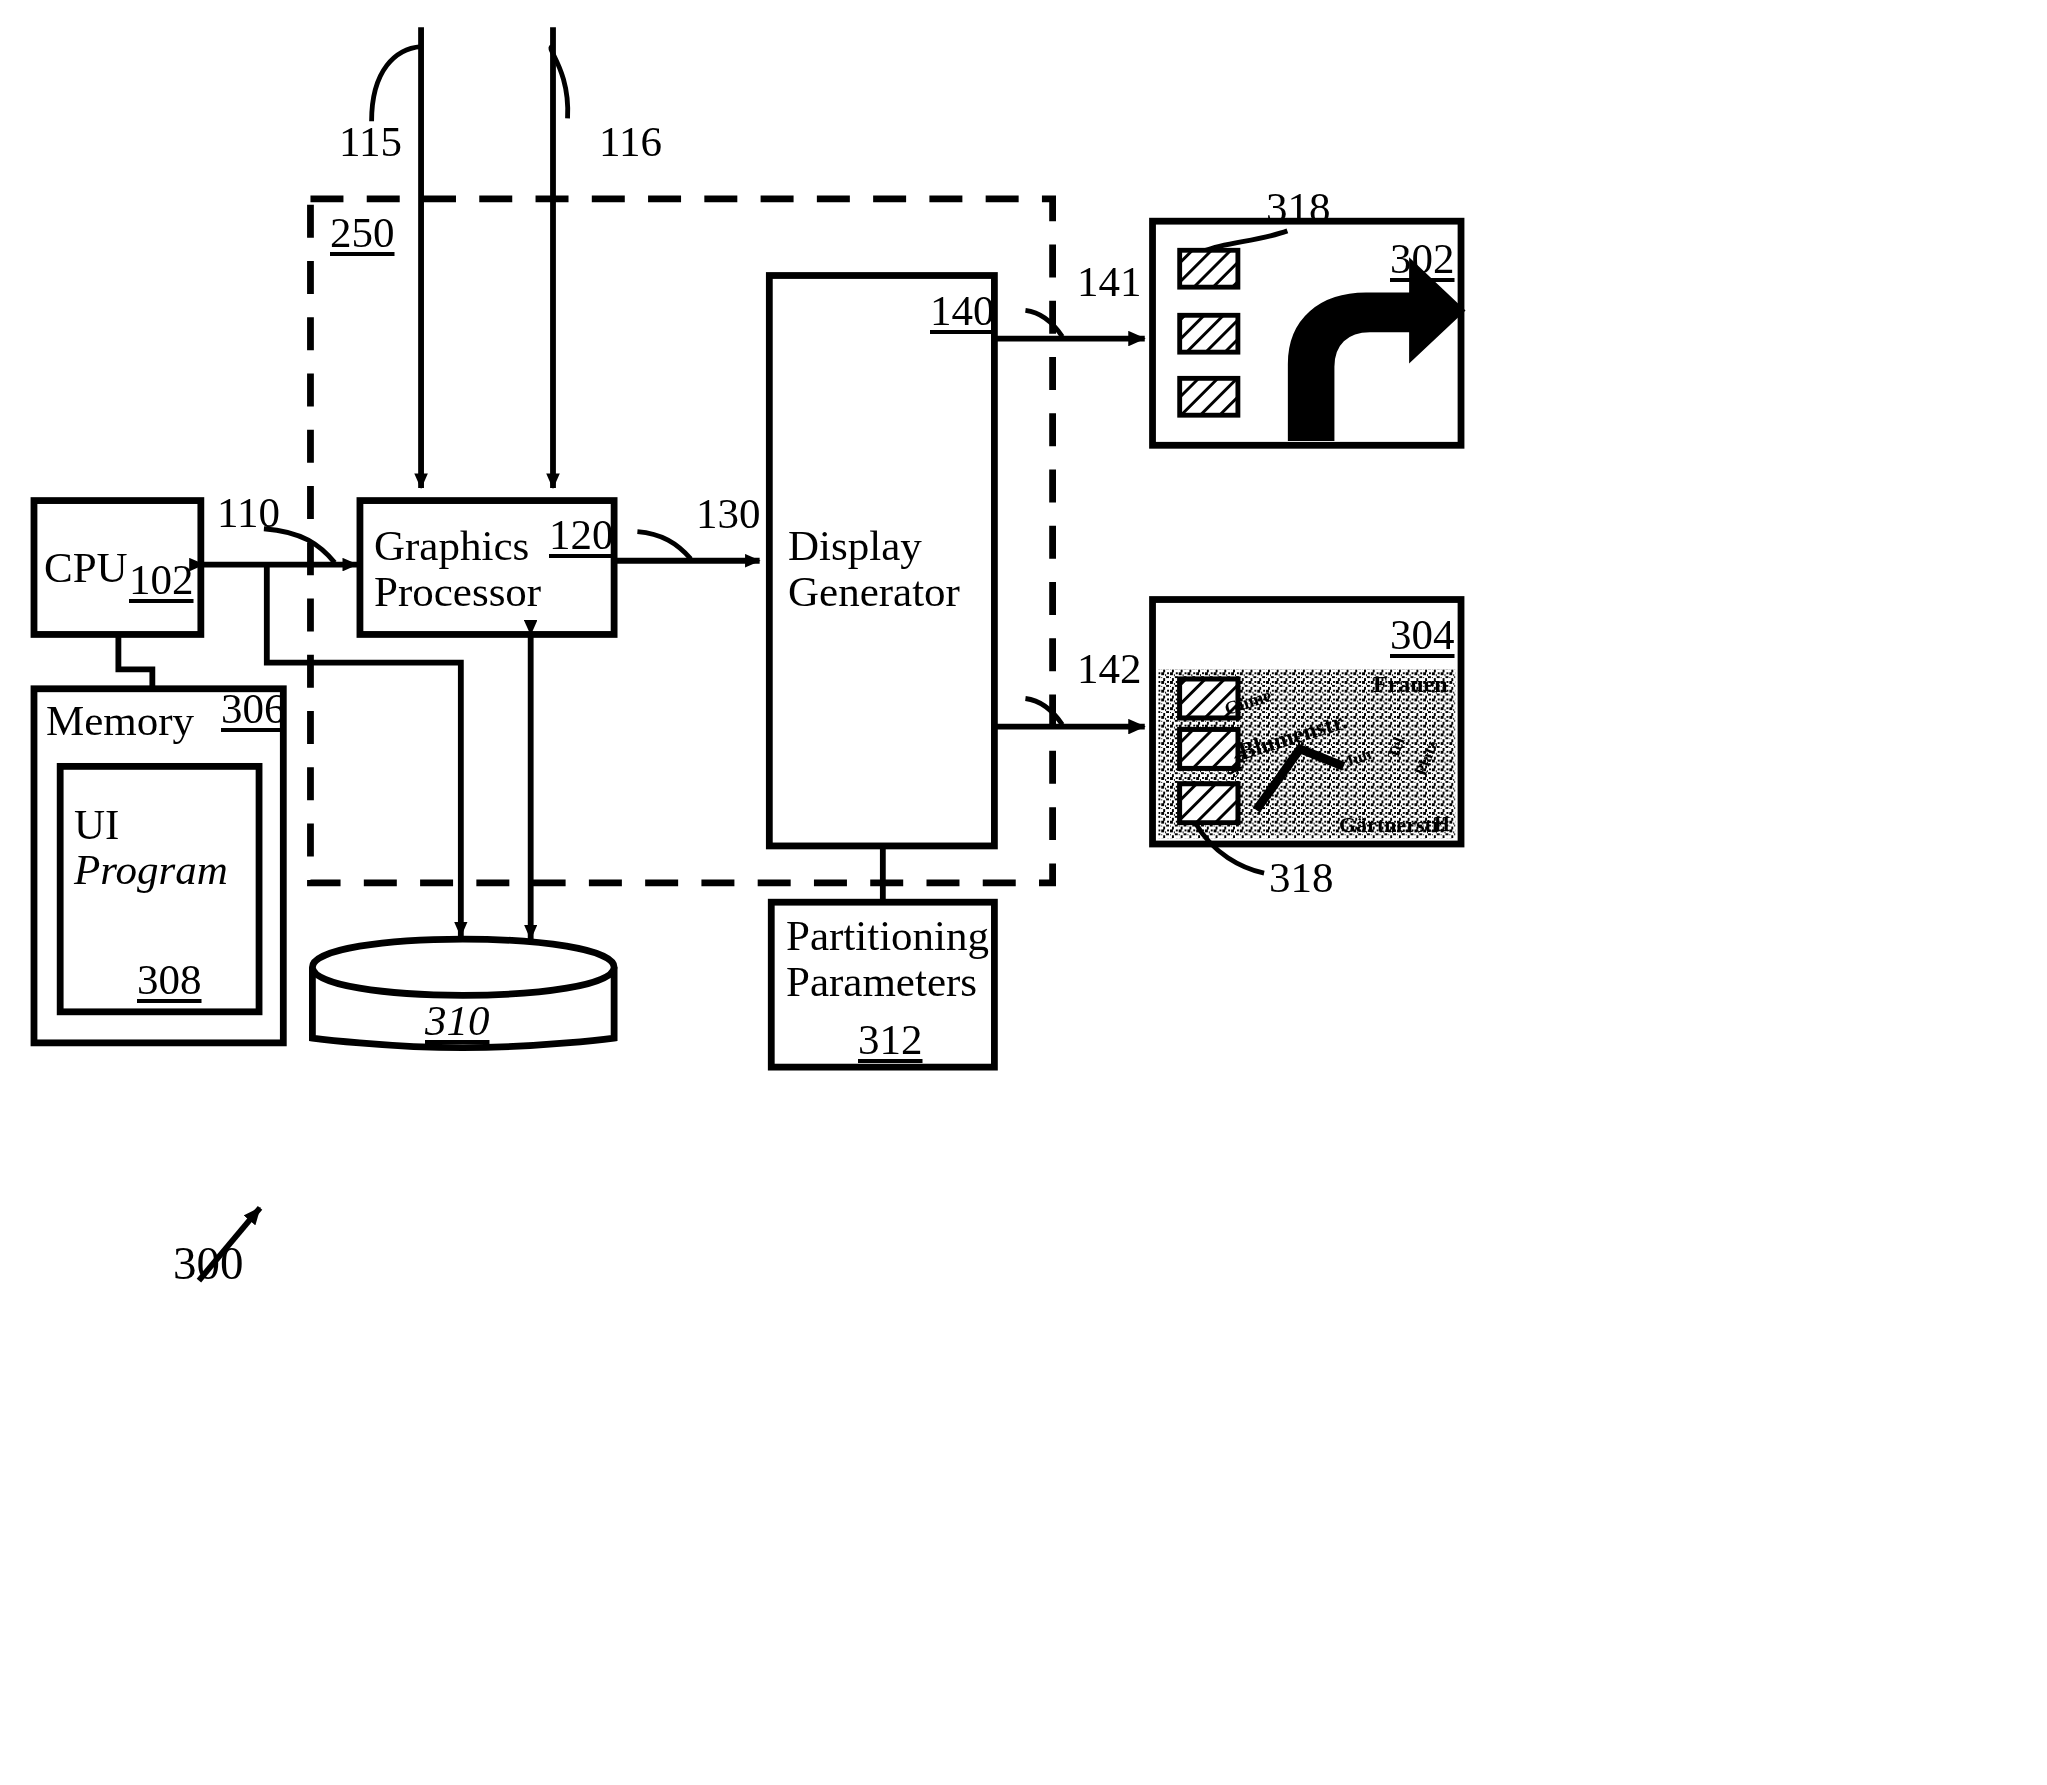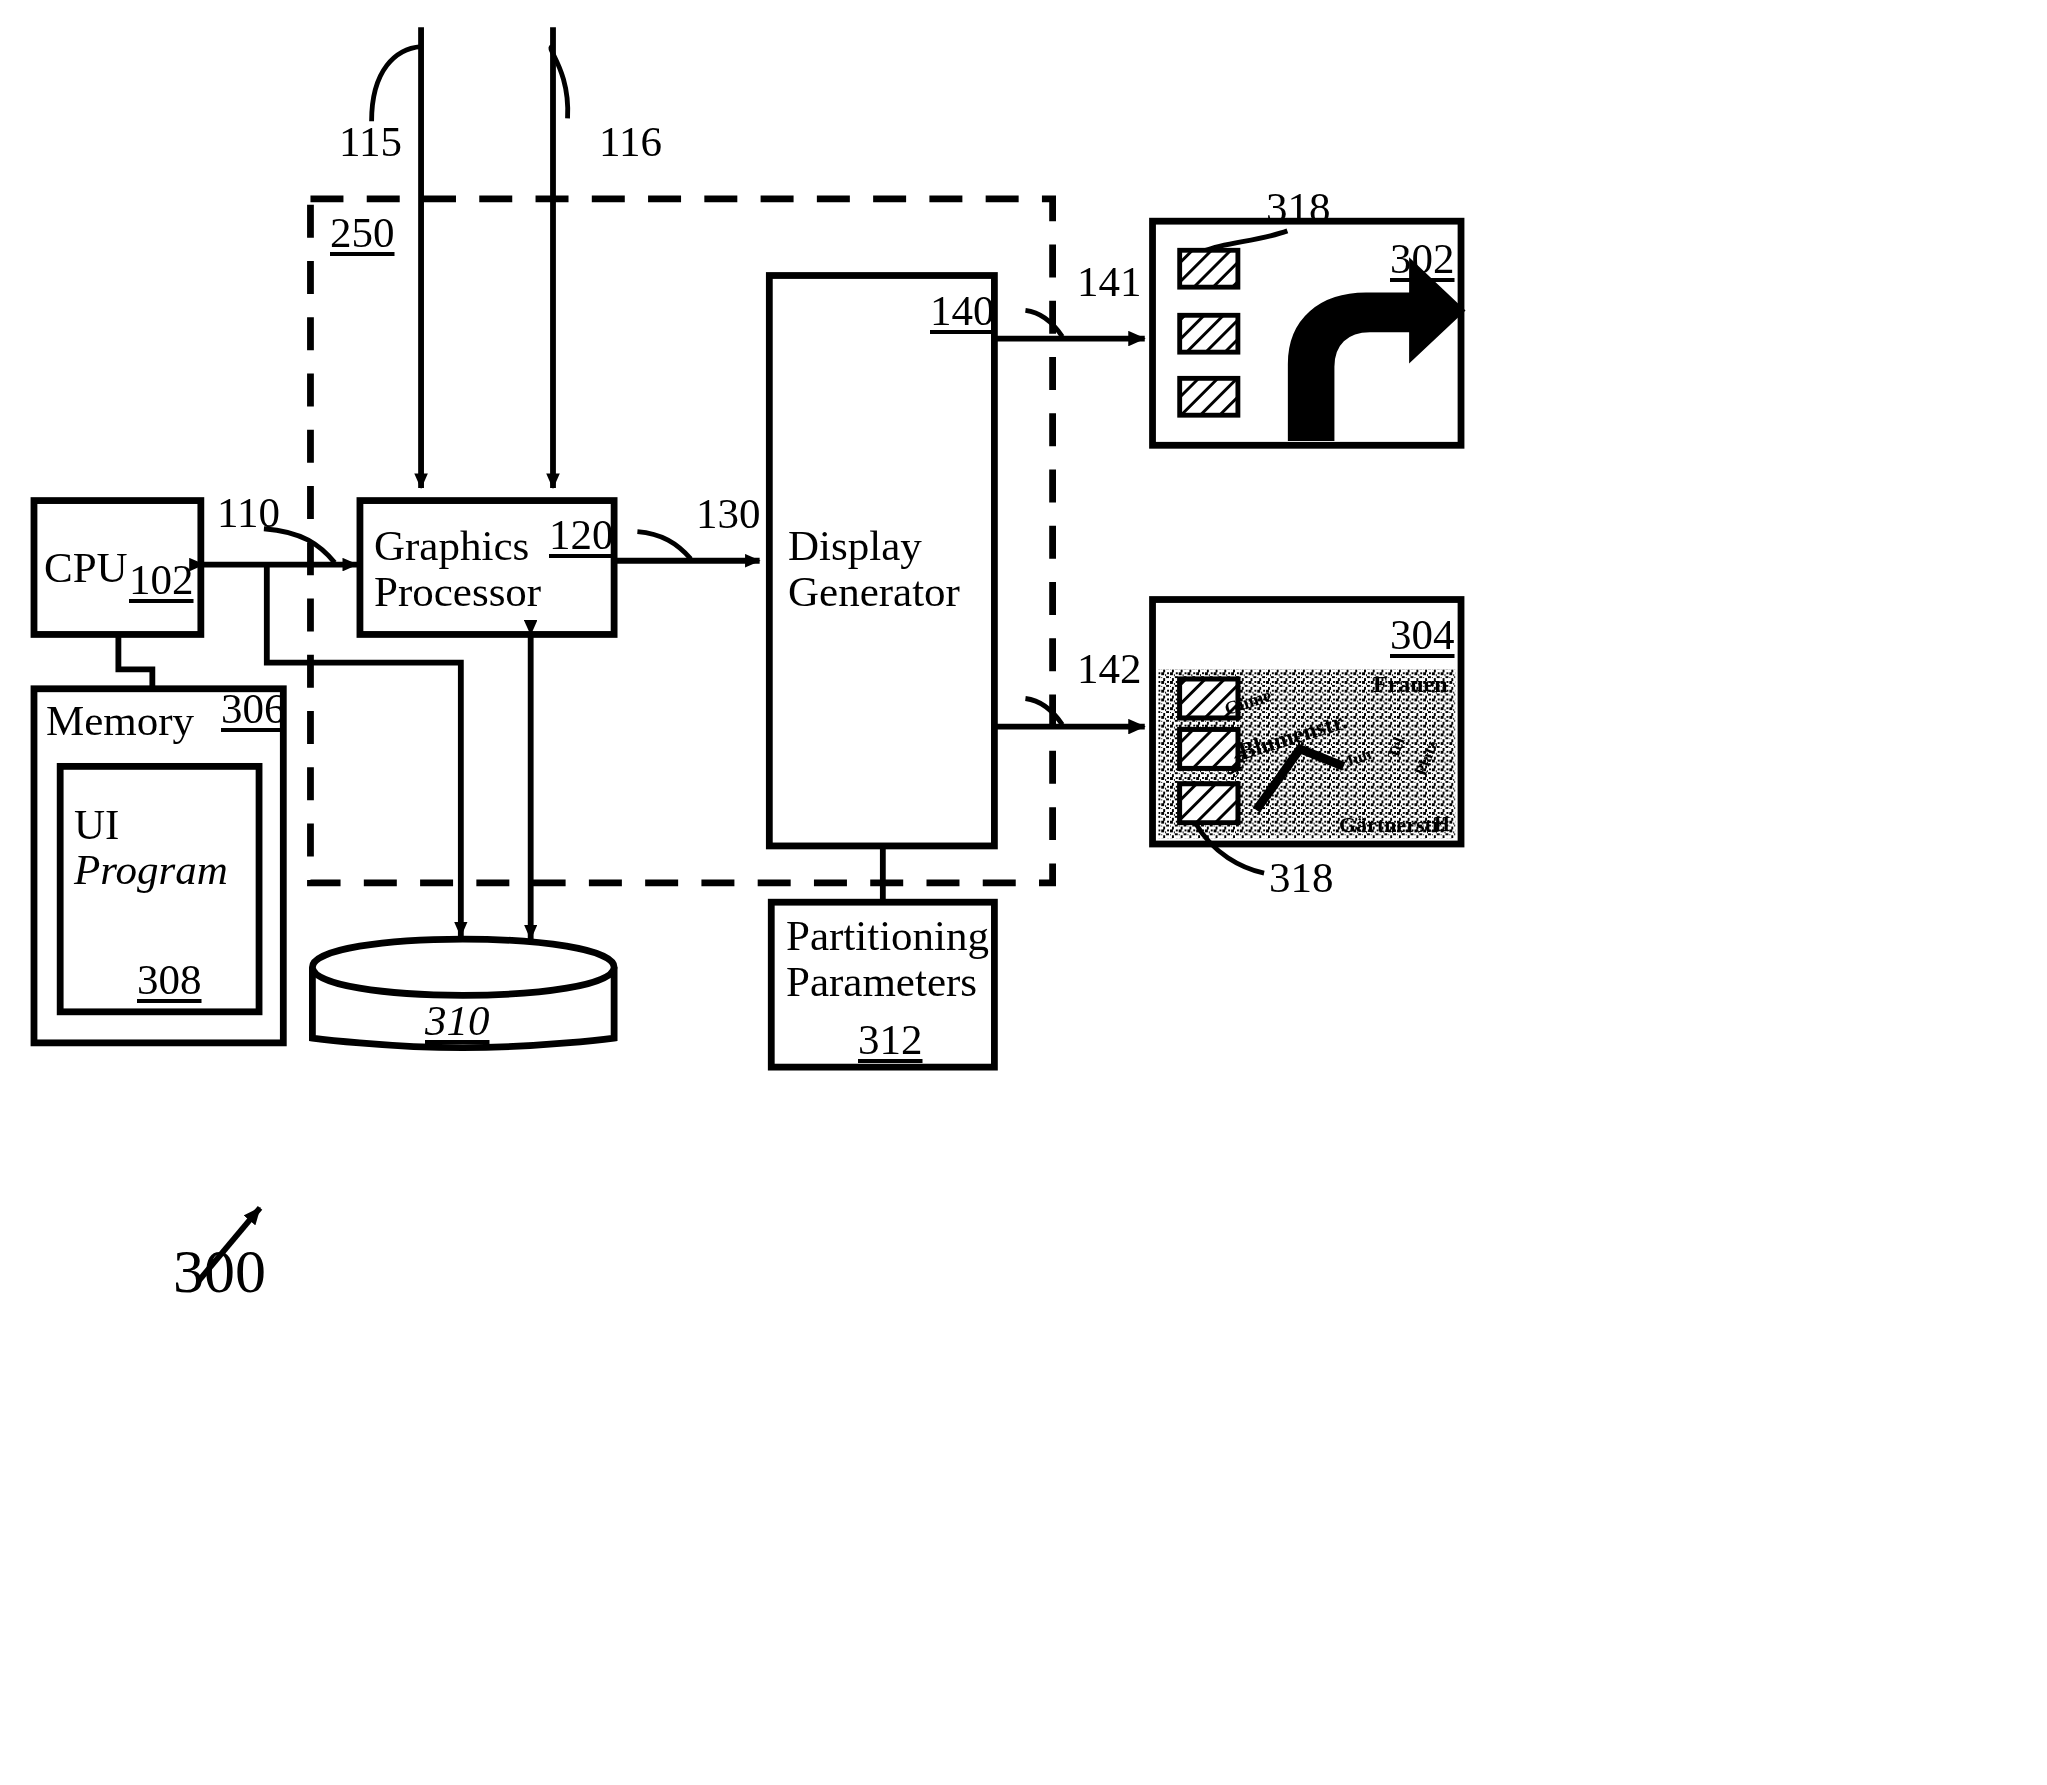--- a/index.html
+++ b/index.html
@@ -154,16 +154,16 @@
 <div class="lbl" style="left:1224px;top:692px;font-size:18.4px;font-weight:bold;transform:rotate(-18deg);">Güme</div>
 <div class="lbl" style="left:1237px;top:723px;font-size:24px;font-weight:bold;transform:rotate(-17deg);">Blumenstr.</div>
 <div class="lbl" style="left:1373px;top:671px;font-size:24px;font-weight:bold;">Frauen</div>
 <div class="lbl" style="left:1339px;top:813px;font-size:22px;font-weight:bold;">Gärtnerstr.</div>
 <div class="lbl" style="left:1225px;top:756px;font-size:16.5px;font-weight:bold;transform:rotate(-60deg);">Sch</div>
 <div class="lbl" style="left:1345px;top:749px;font-size:16.5px;font-weight:bold;transform:rotate(-20deg);">Jun</div>
 <div class="lbl" style="left:1386px;top:739px;font-size:16.5px;font-weight:bold;transform:rotate(-70deg);">Tel</div>
 <div class="lbl" style="left:1409px;top:749px;font-size:16.5px;font-weight:bold;transform:rotate(-70deg);">Platz</div>
 <div class="lbl" style="left:1434px;top:813px;font-size:20.4px;font-weight:bold;">H</div>
 
-<div class="lbl big" style="left:173px;top:1237px;font-size:62px;">300</div>
+<div class="lbl big" style="left:173px;top:1237px;font-size:47px;">300</div>
 
 </div>
 
 
 </body></html>

